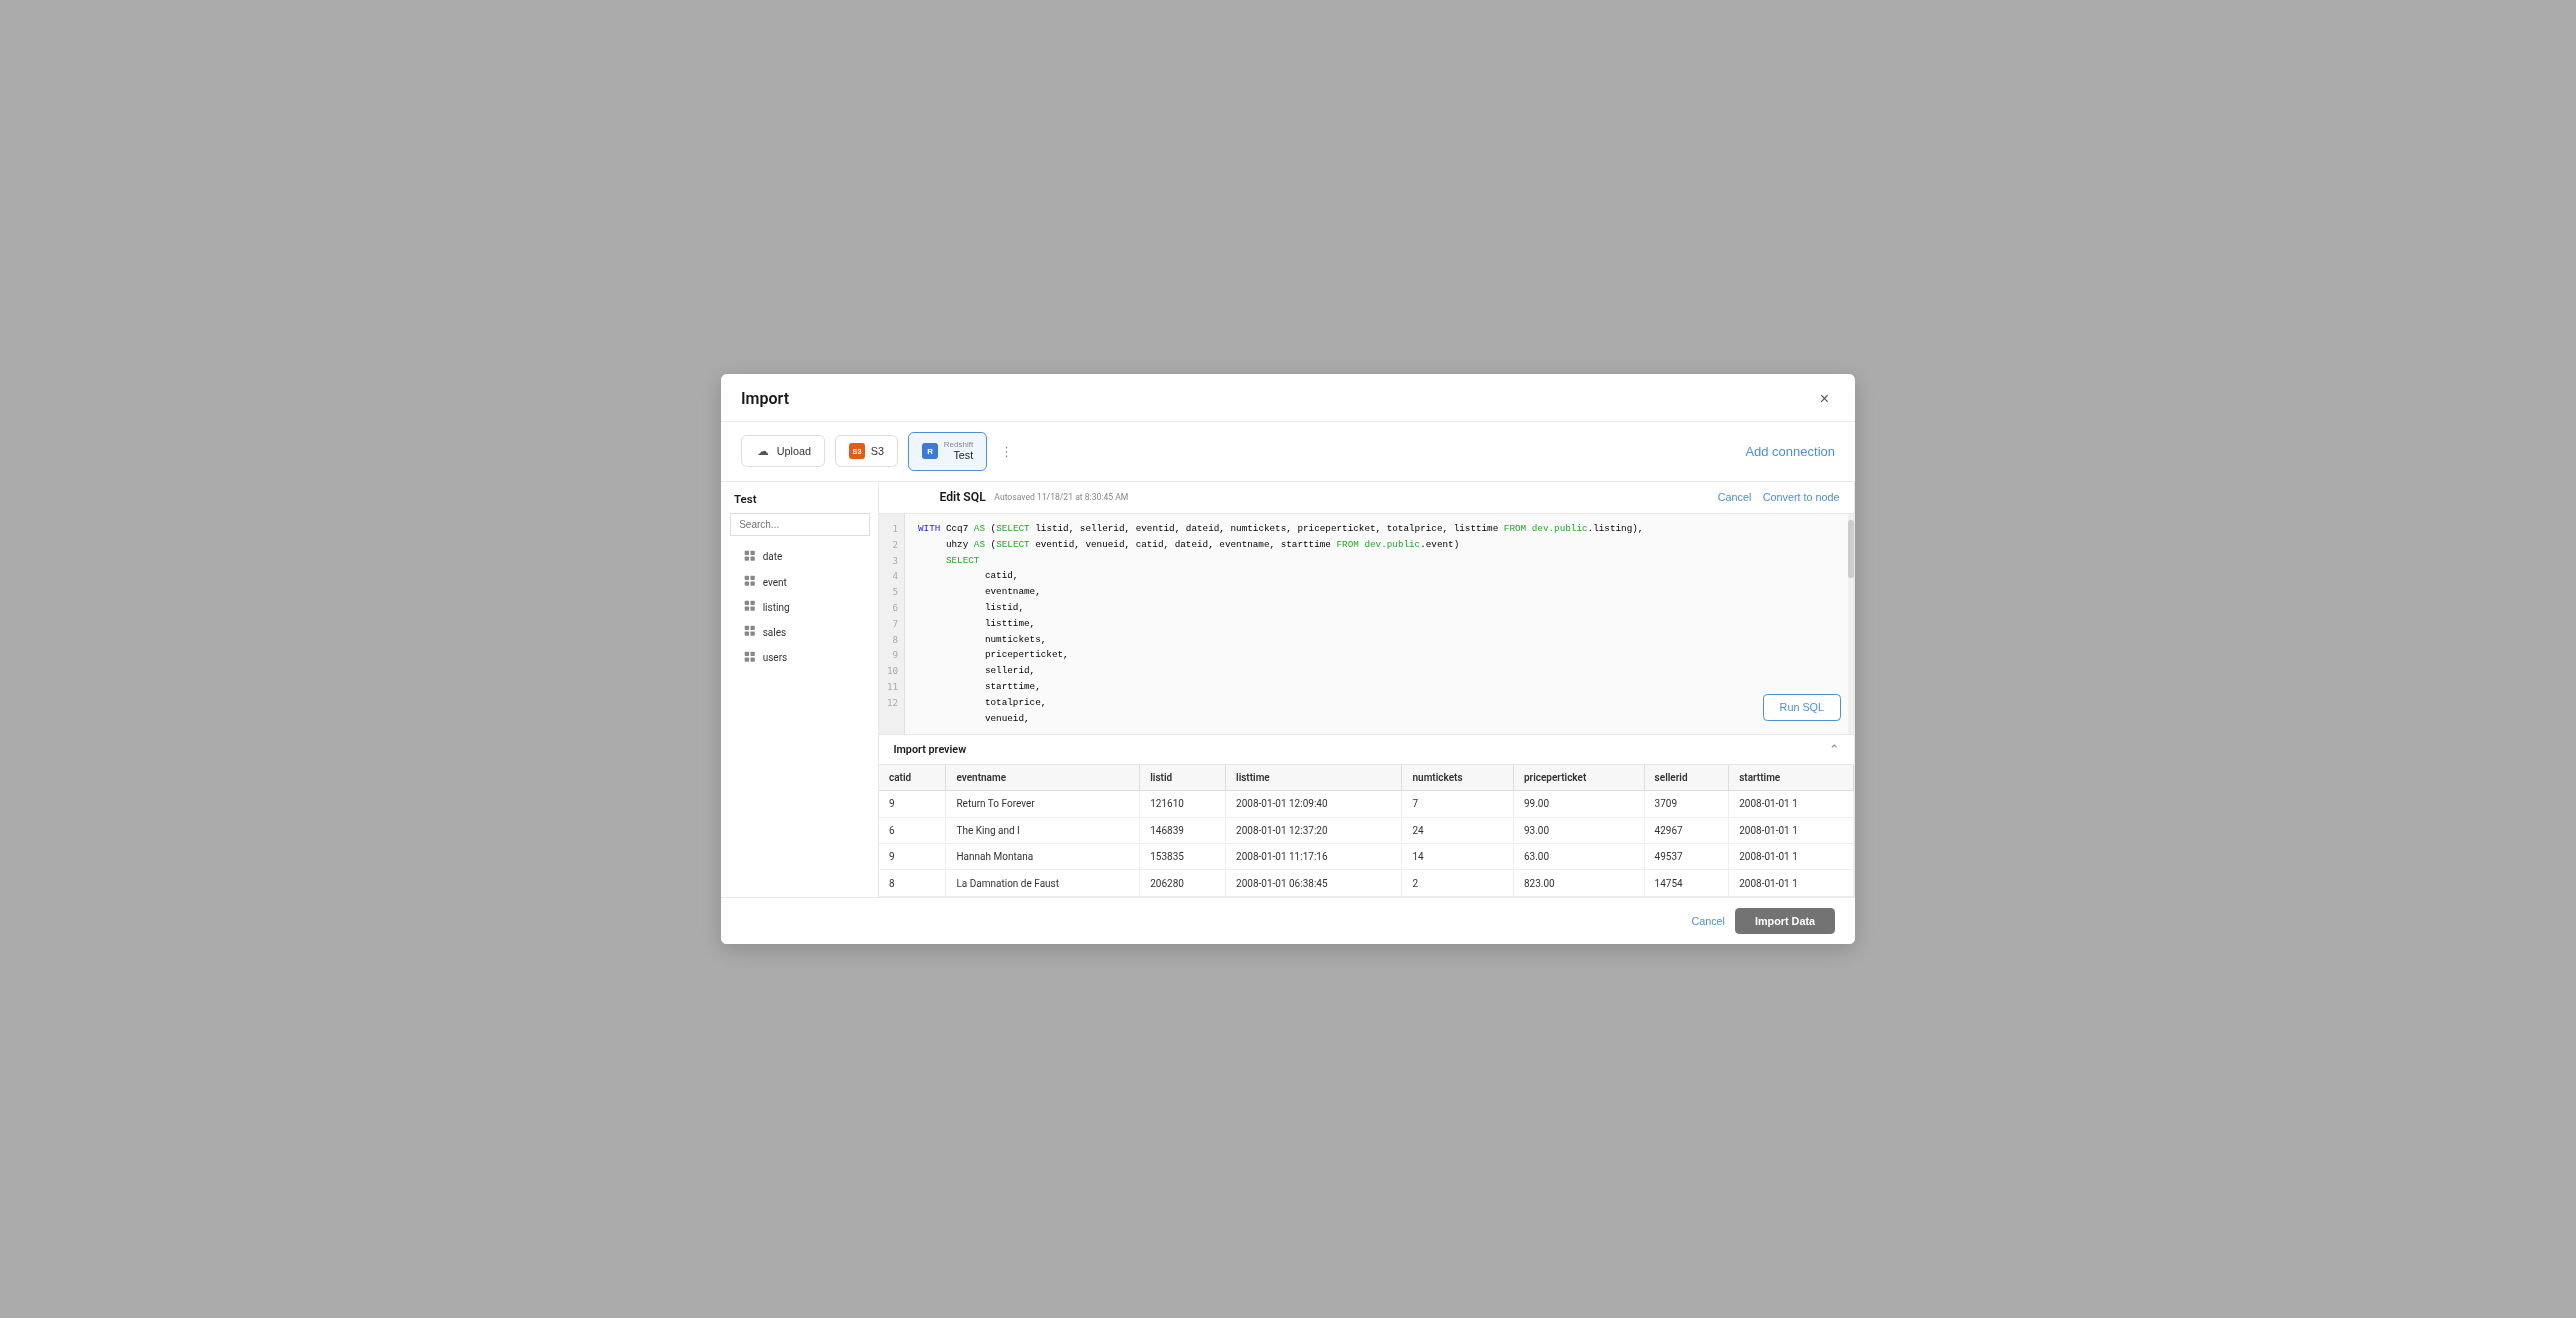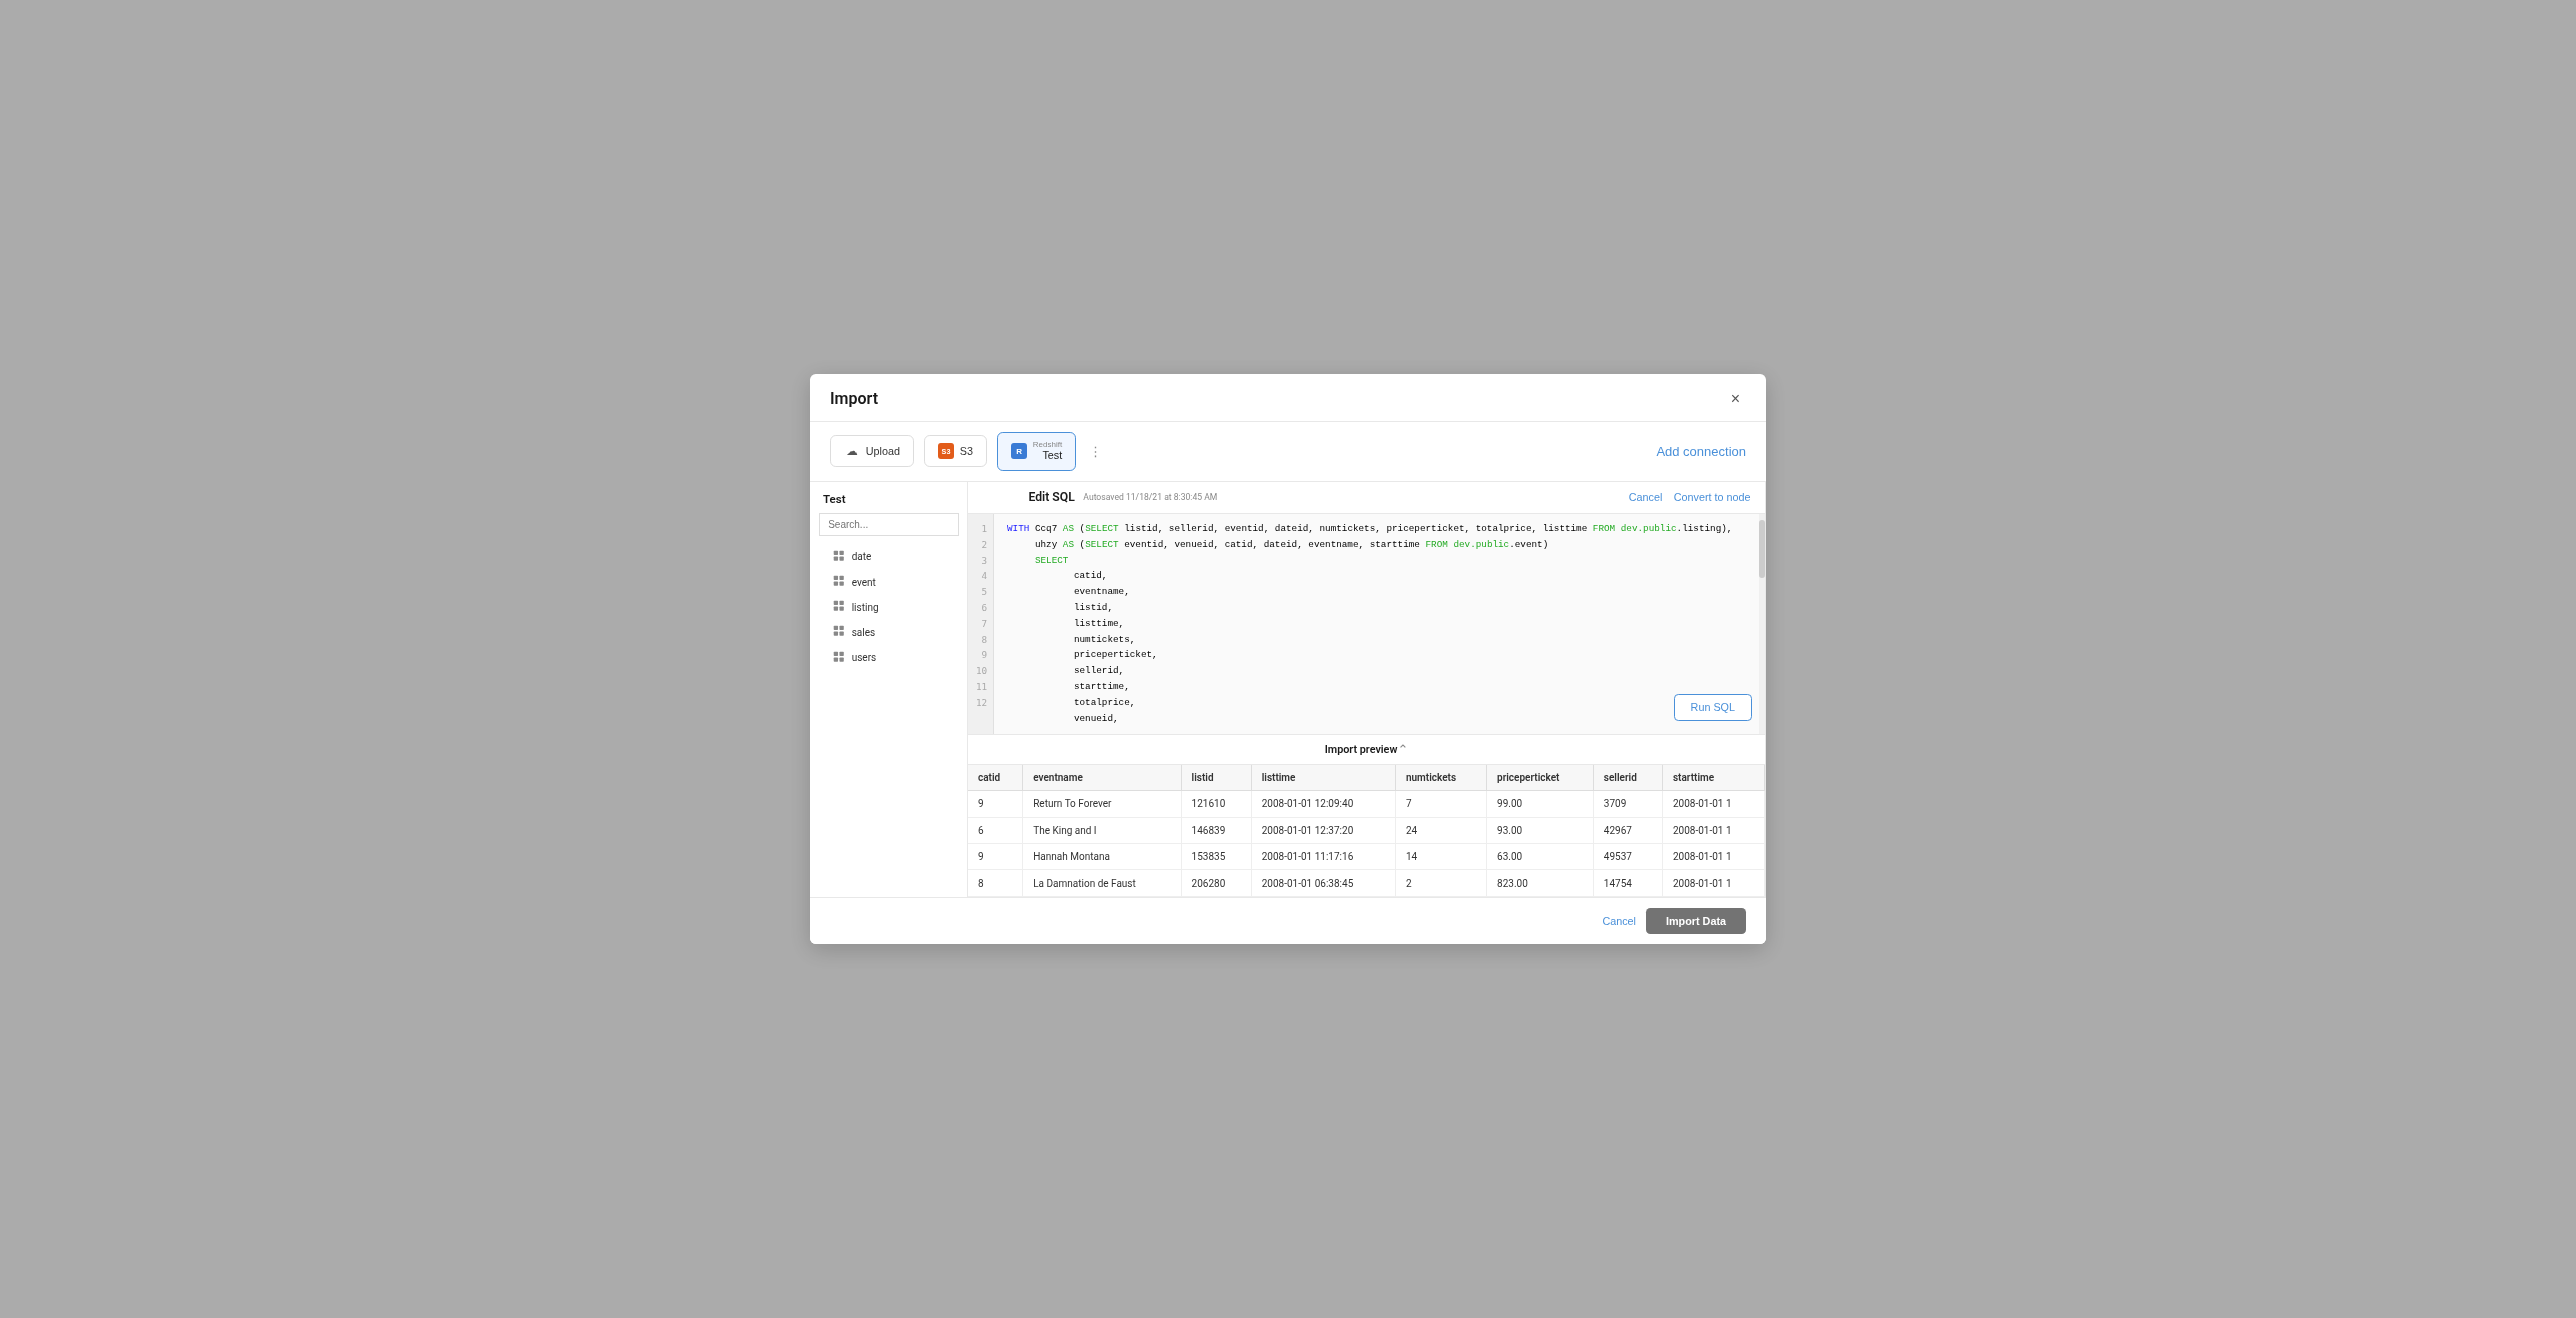--- a/index.html
+++ b/index.html
@@ -15,21 +15,21 @@
       background: rgba(0,0,0,0.3);
       position: fixed;
       inset: 0;
       display: flex;
       align-items: center;
       justify-content: center;
     }
     .modal {
       background: #fff;
       border-radius: 5.8px;
-      width: 956px;
+      width: 1134px;
       max-width: 98vw;
       max-height: 95vh;
       display: flex;
       flex-direction: column;
       overflow: hidden;
       box-shadow: 0 5.8px 23px rgba(0,0,0,0.18);
     }
     .modal-header {
       display: flex;
       align-items: center;
@@ -266,21 +266,21 @@
     }
 
     
     .preview-section {
       flex-shrink: 0;
       border-top: 0.7px solid #e8e8e8;
     }
     .preview-header {
       display: flex;
       align-items: center;
-      justify-content: center;
+      justify-content: space-between;
       padding: 7.2px 14.4px;
       border-bottom: 0.7px solid #e8e8e8;
       background: #fff;
     }
     .preview-title {
       font-size: 10.8px;
       font-weight: 600;
       color: #1a1a1a;
     }
     .preview-collapse {

